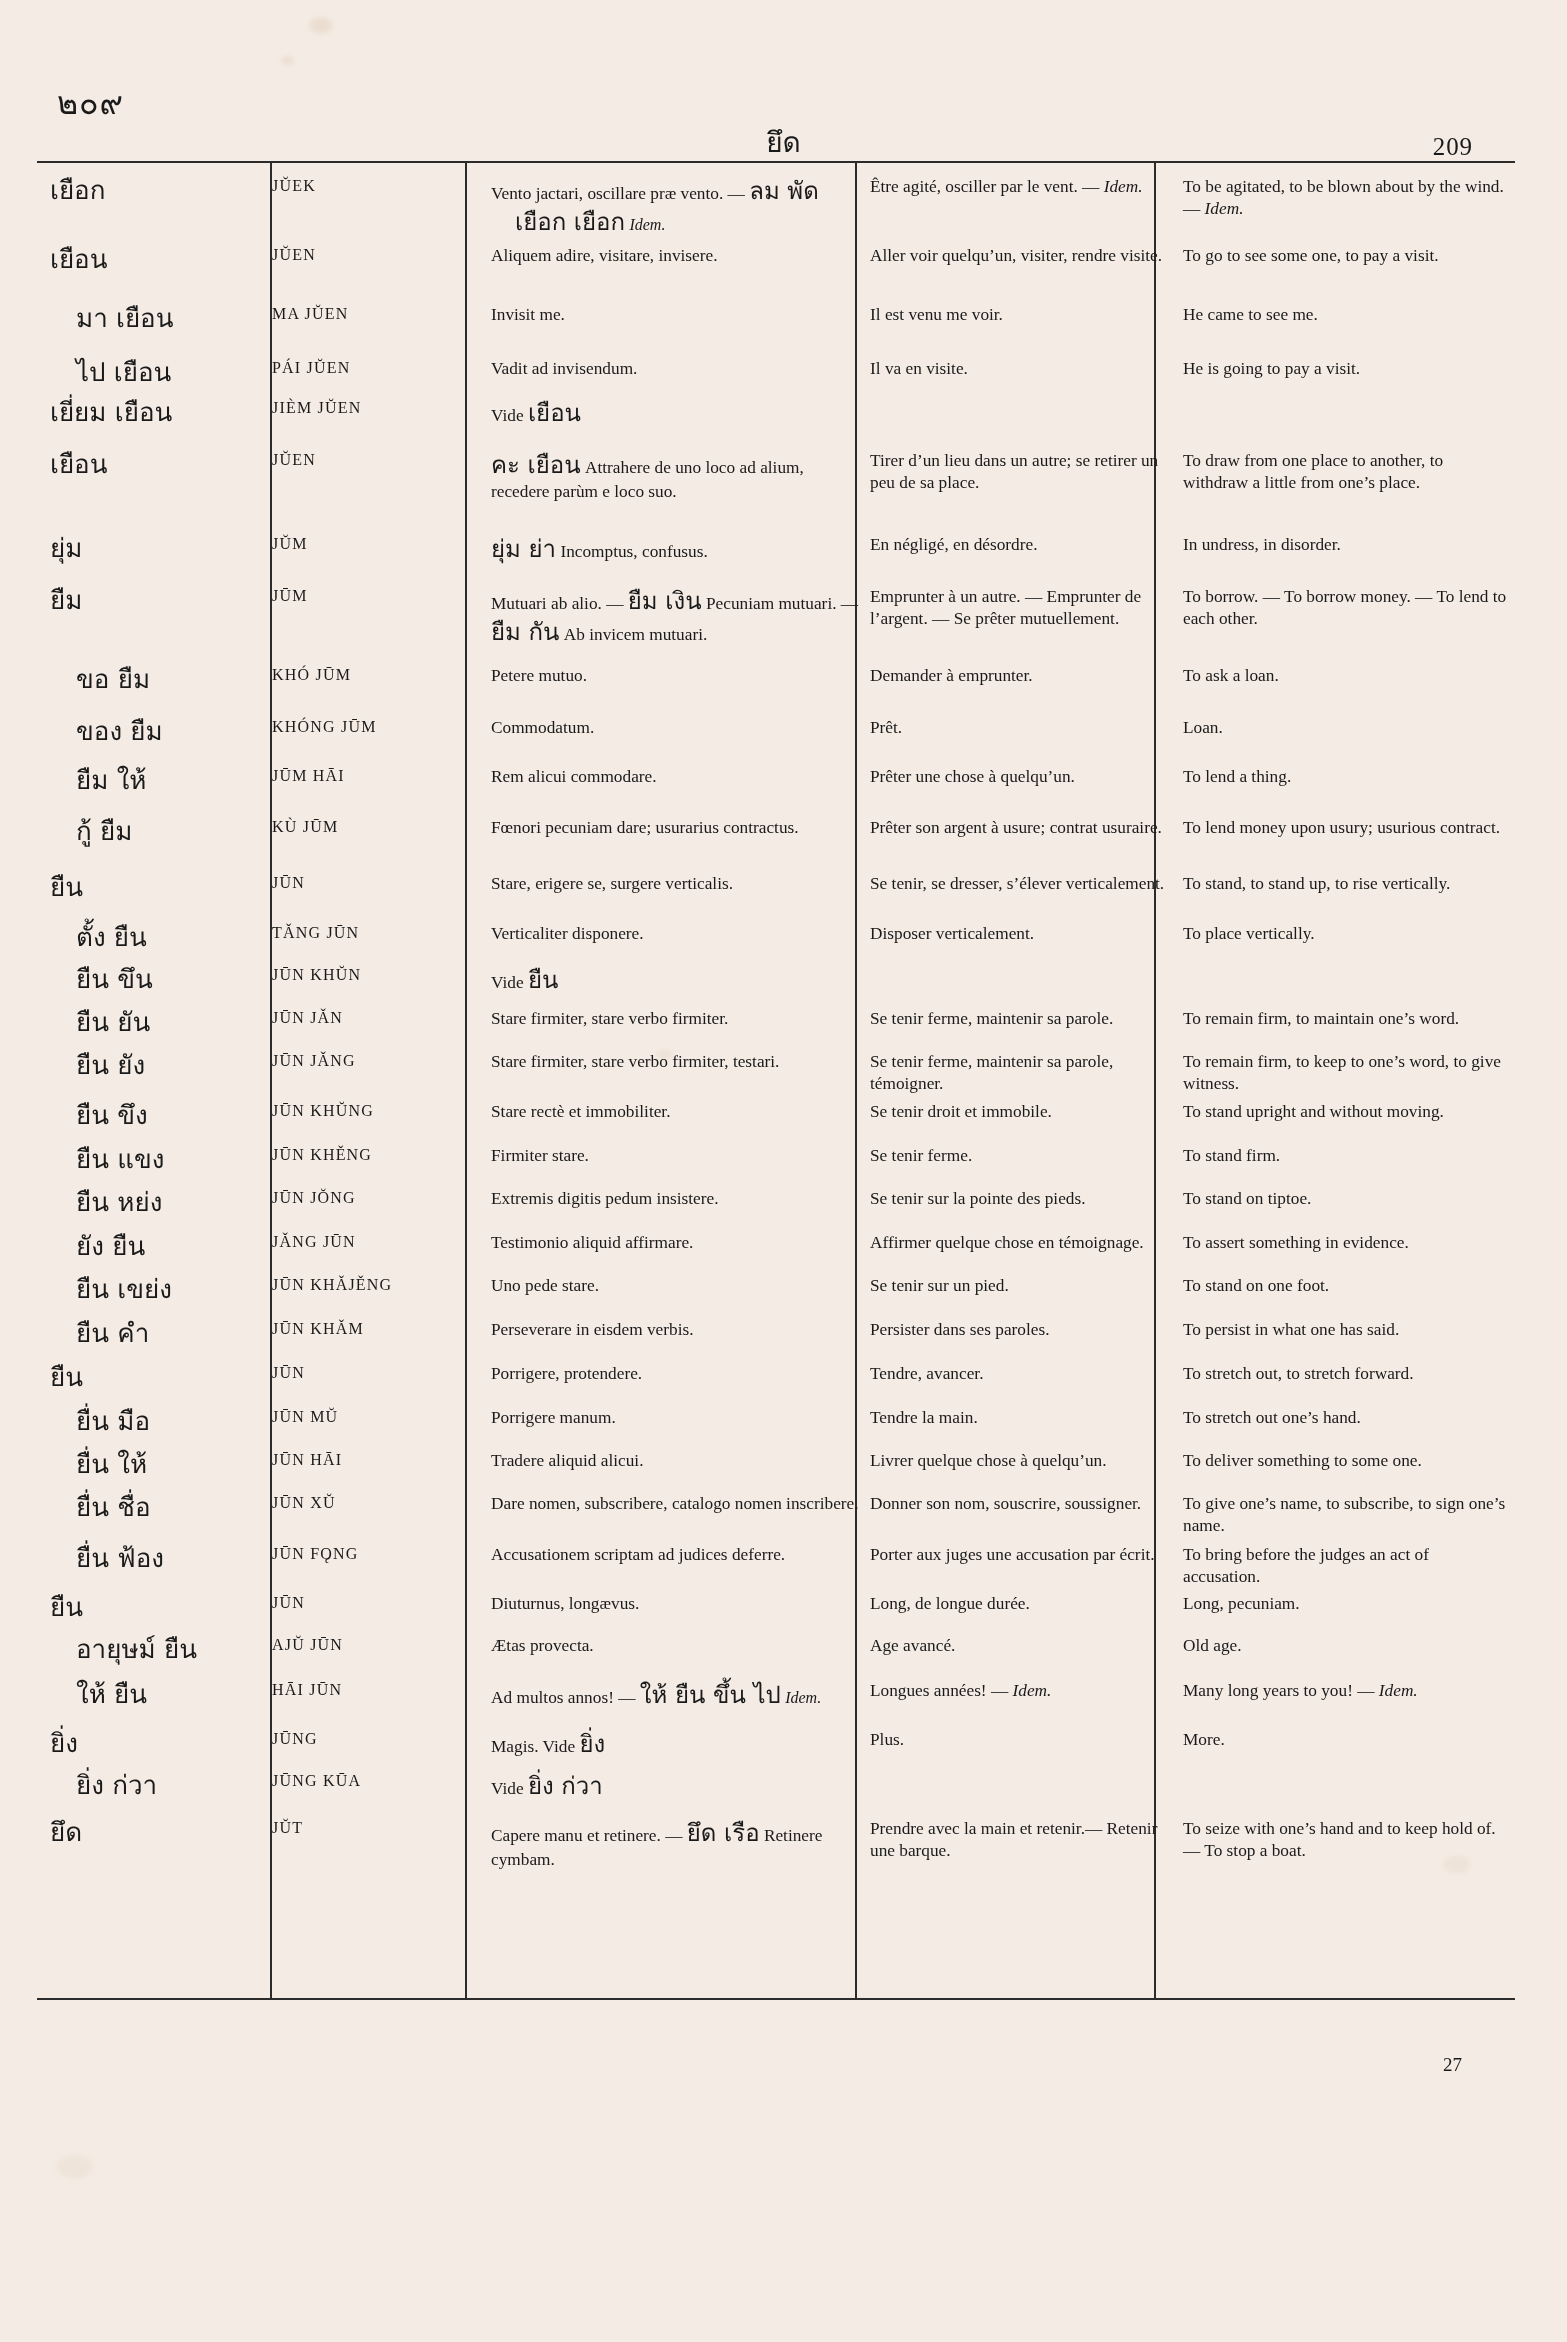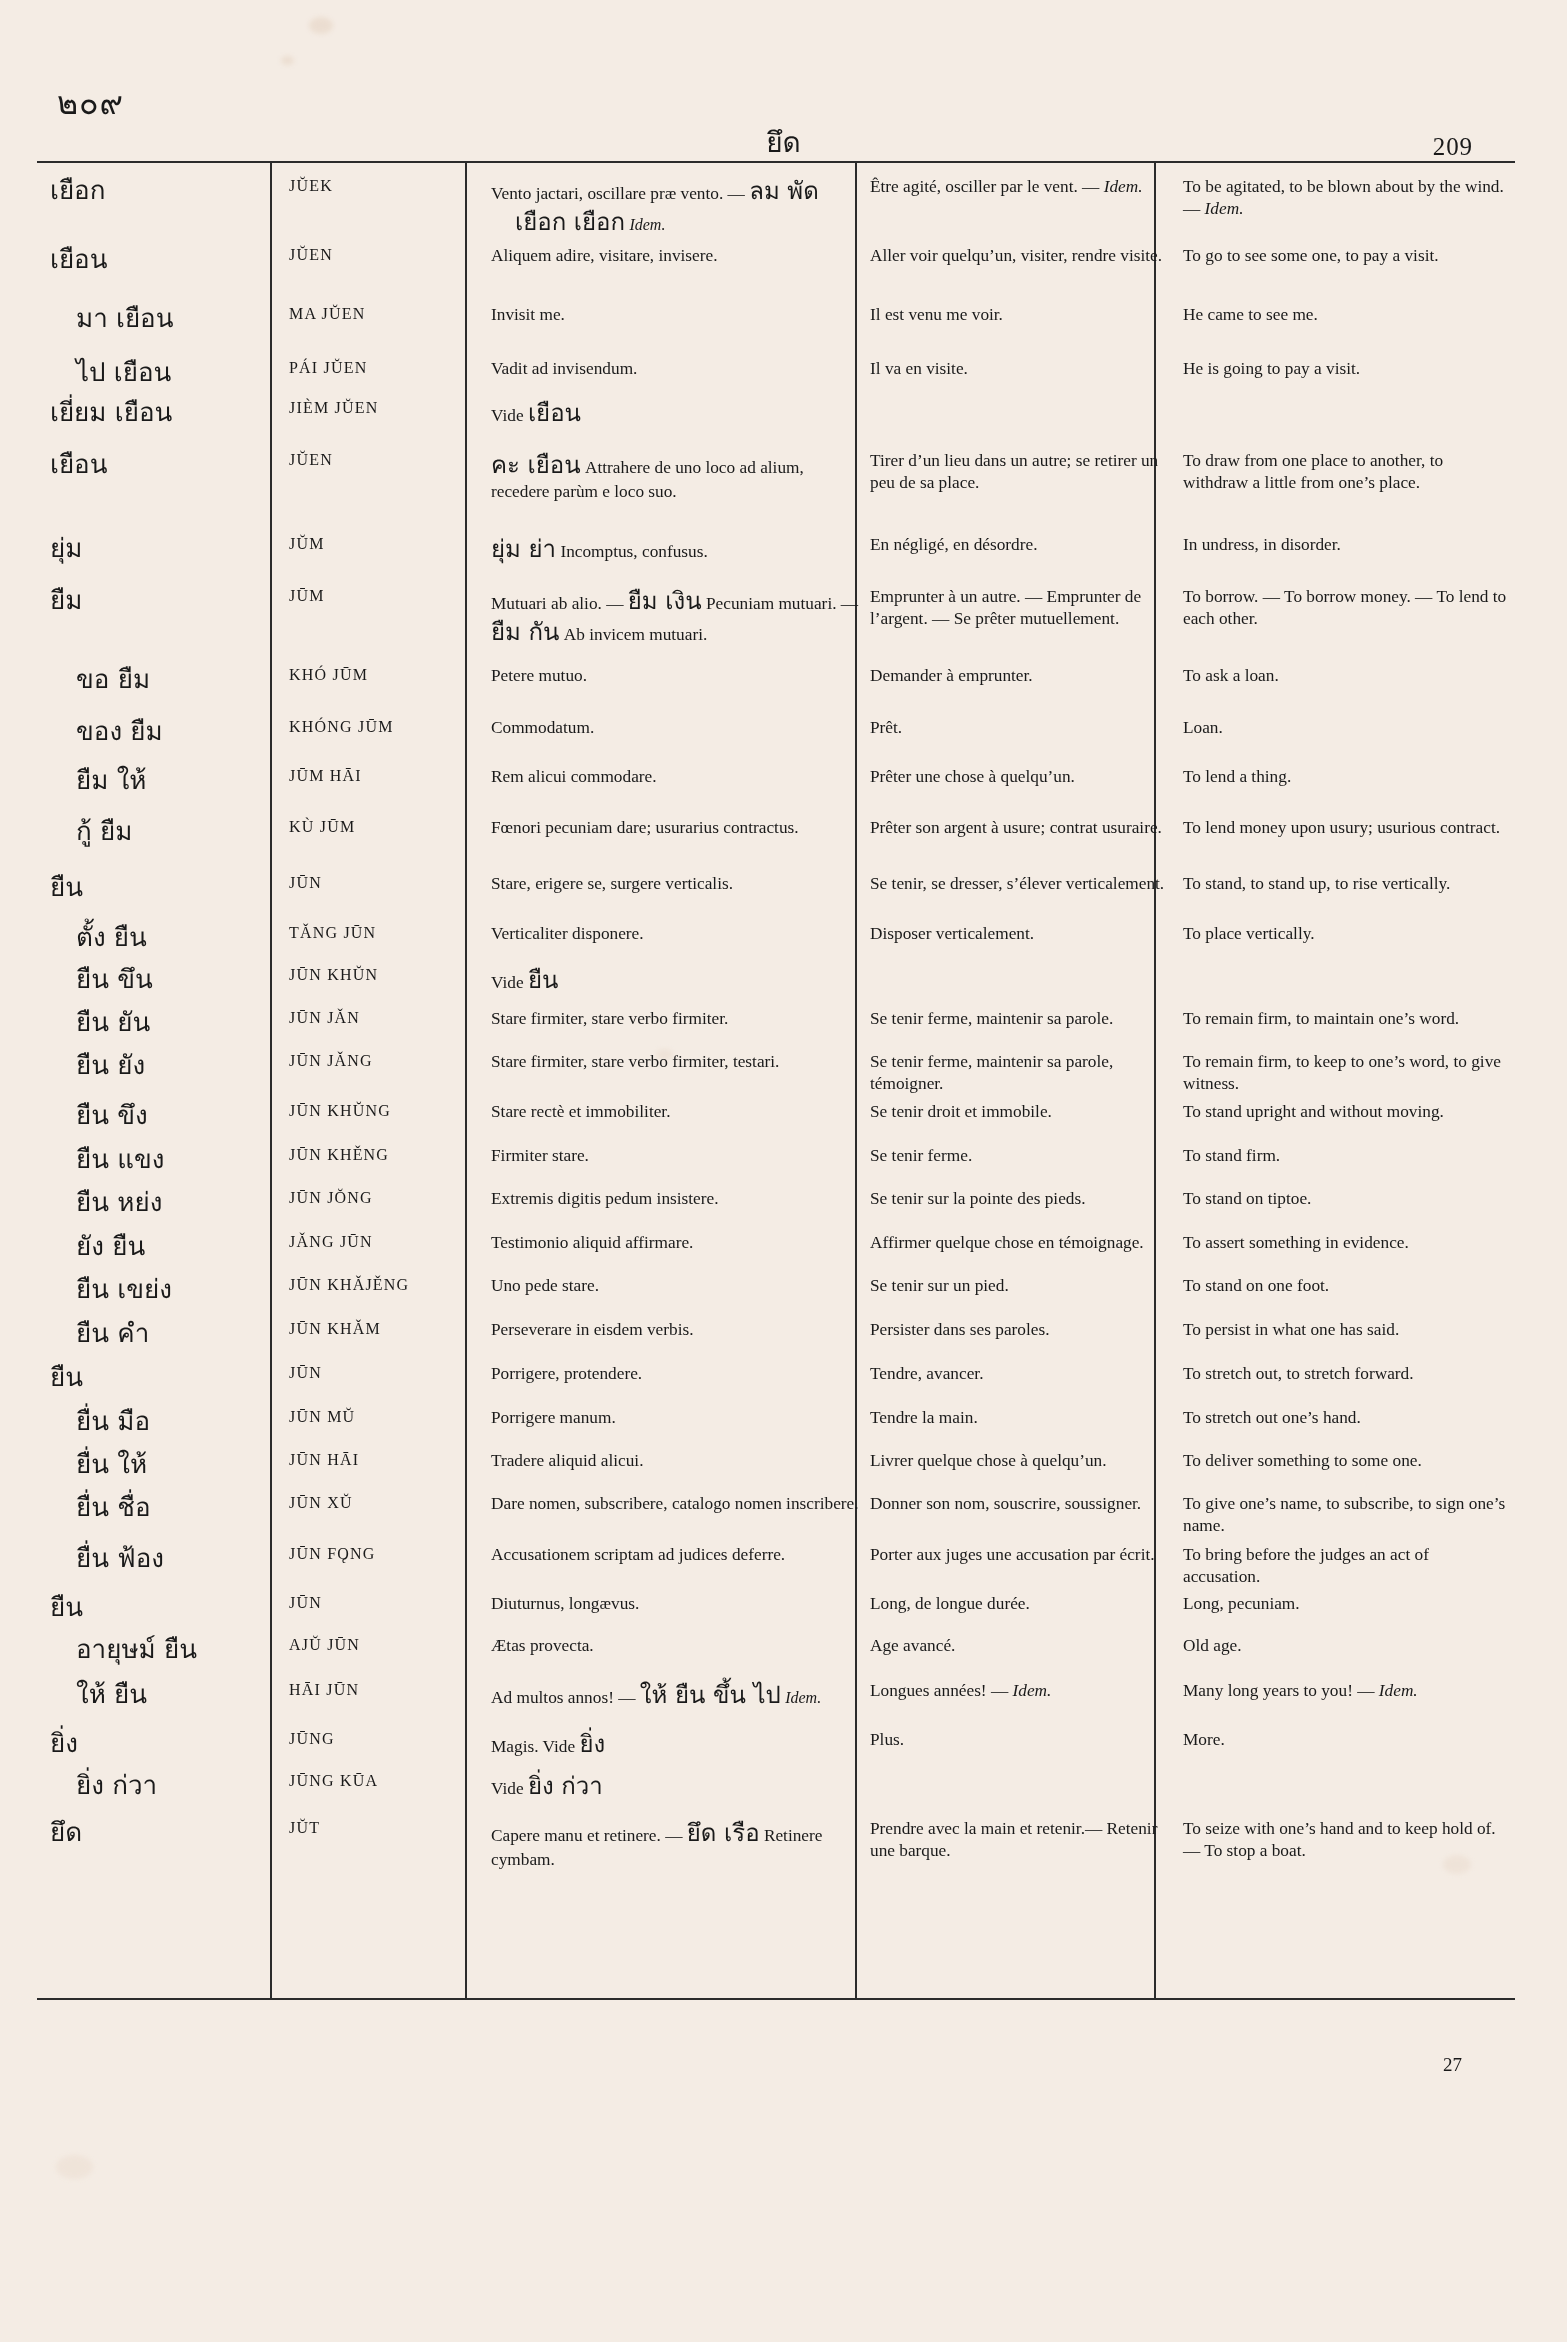--- a/index.html
+++ b/index.html
@@ -27,21 +27,21 @@
   .v1{left:270px;}
   .v2{left:465px;}
   .v3{left:855px;}
   .v4{left:1154px;}
   
   .rows{position:absolute;left:0;top:0;width:1567px;}
   .row{position:absolute;left:0;width:1567px;}
   .cell{position:absolute;box-sizing:border-box;}
   .c-thai{left:37px;width:232px;padding-left:13px;font-family:"DejaVu Sans", sans-serif;font-size:26px;line-height:1.15;}
   .c-thai.ind{padding-left:39px;}
-  .c-rom{left:272px;width:193px;padding-left:17px;font-size:16px;letter-spacing:1.2px;text-transform:uppercase;line-height:1.2;}
+  .c-rom{left:272px;width:193px;padding-left:0;font-size:16px;letter-spacing:1.2px;text-transform:uppercase;line-height:1.2;}
   .c-lat{left:485px;width:389px;padding-left:6px;padding-right:7.5px;font-size:17.3px;line-height:1.28;}
   .c-fr{left:857px;width:335px;padding-left:13px;padding-right:7.5px;font-size:17.3px;line-height:1.28;}
   .c-en{left:1156px;width:360px;padding-left:27px;padding-right:9.4px;font-size:17.3px;line-height:1.28;}
   .thaiglyph{font-family:"DejaVu Sans", sans-serif;font-size:24px;}
   .it{font-style:italic;}
   .sm{font-size:16px;}
 </style>
 </head>
 <body>
 

